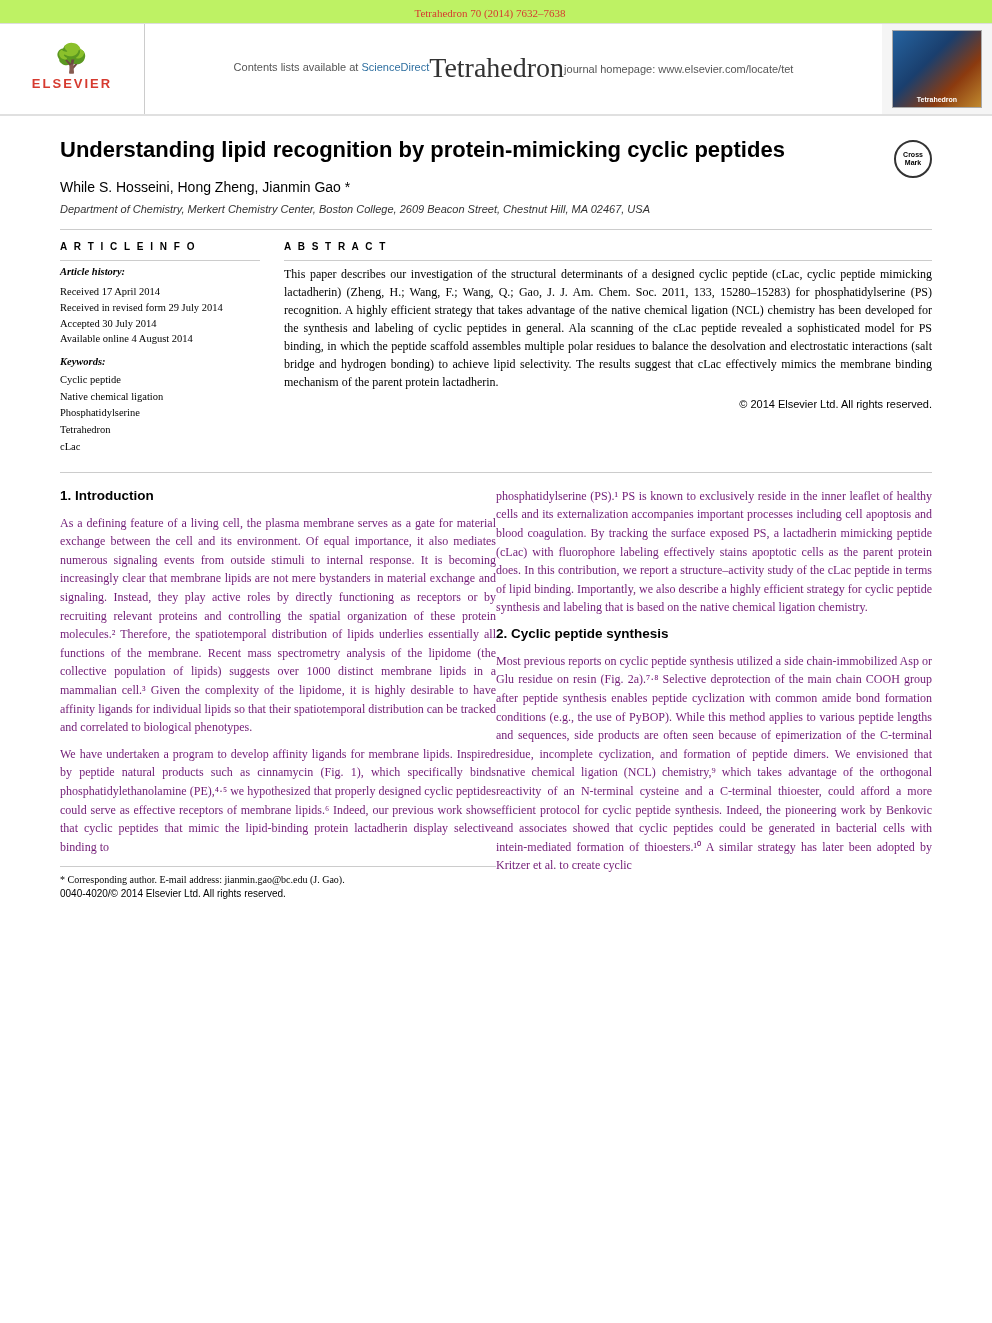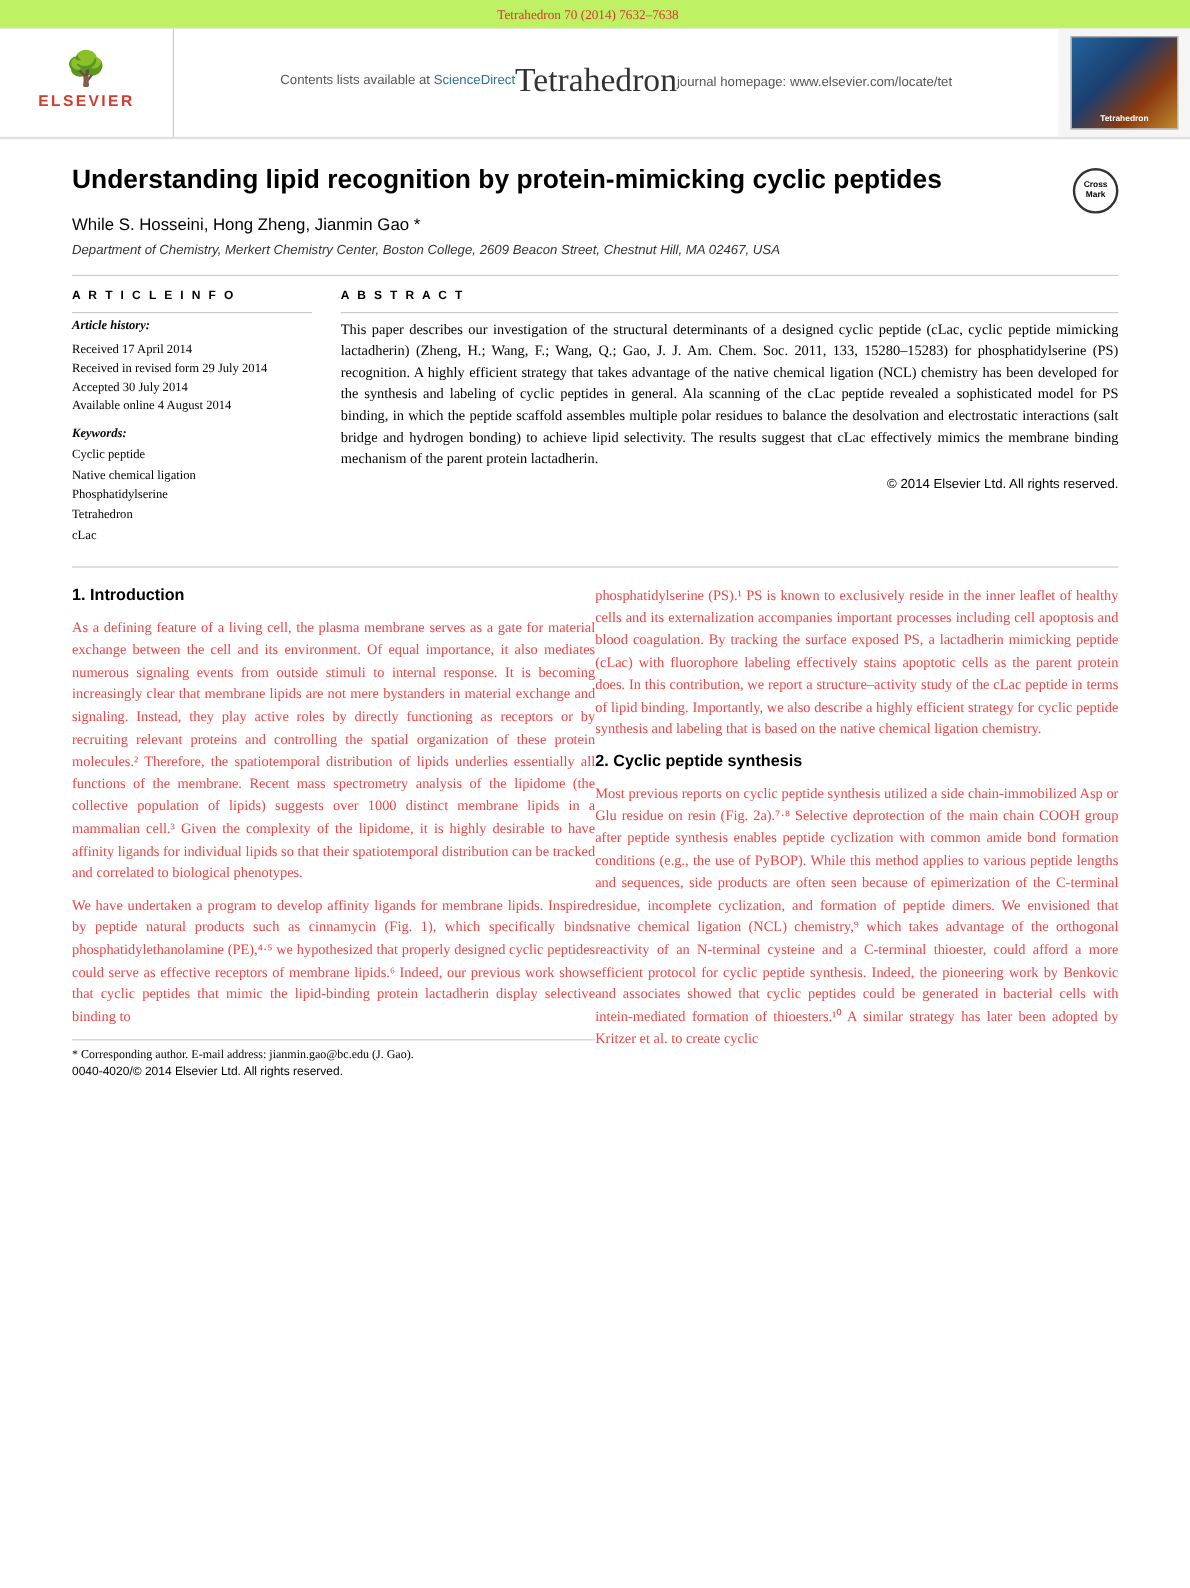--- a/index.html
+++ b/index.html
@@ -235,21 +235,21 @@
     }
     .body-section-title {
       font-size: 13.5px;
       font-weight: bold;
       color: #000;
       margin-bottom: 8px;
       font-family: Arial, sans-serif;
     }
     .body-text {
       font-size: 12px;
-      color: #ef4444;
+      color: #701a75;
       line-height: 1.55;
       font-family: 'Times New Roman', serif;
       text-align: justify;
       margin-bottom: 8px;
     }
     .footnote-area {
       border-top: 1px solid #ccc;
       margin-top: 10px;
       padding-top: 6px;
     }

